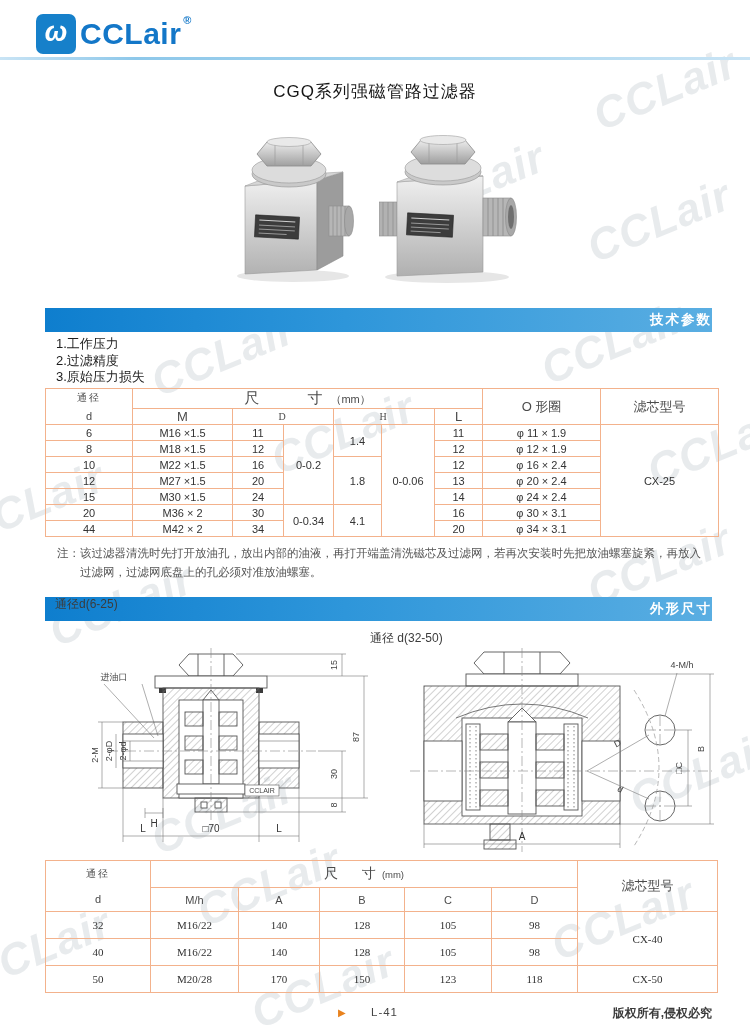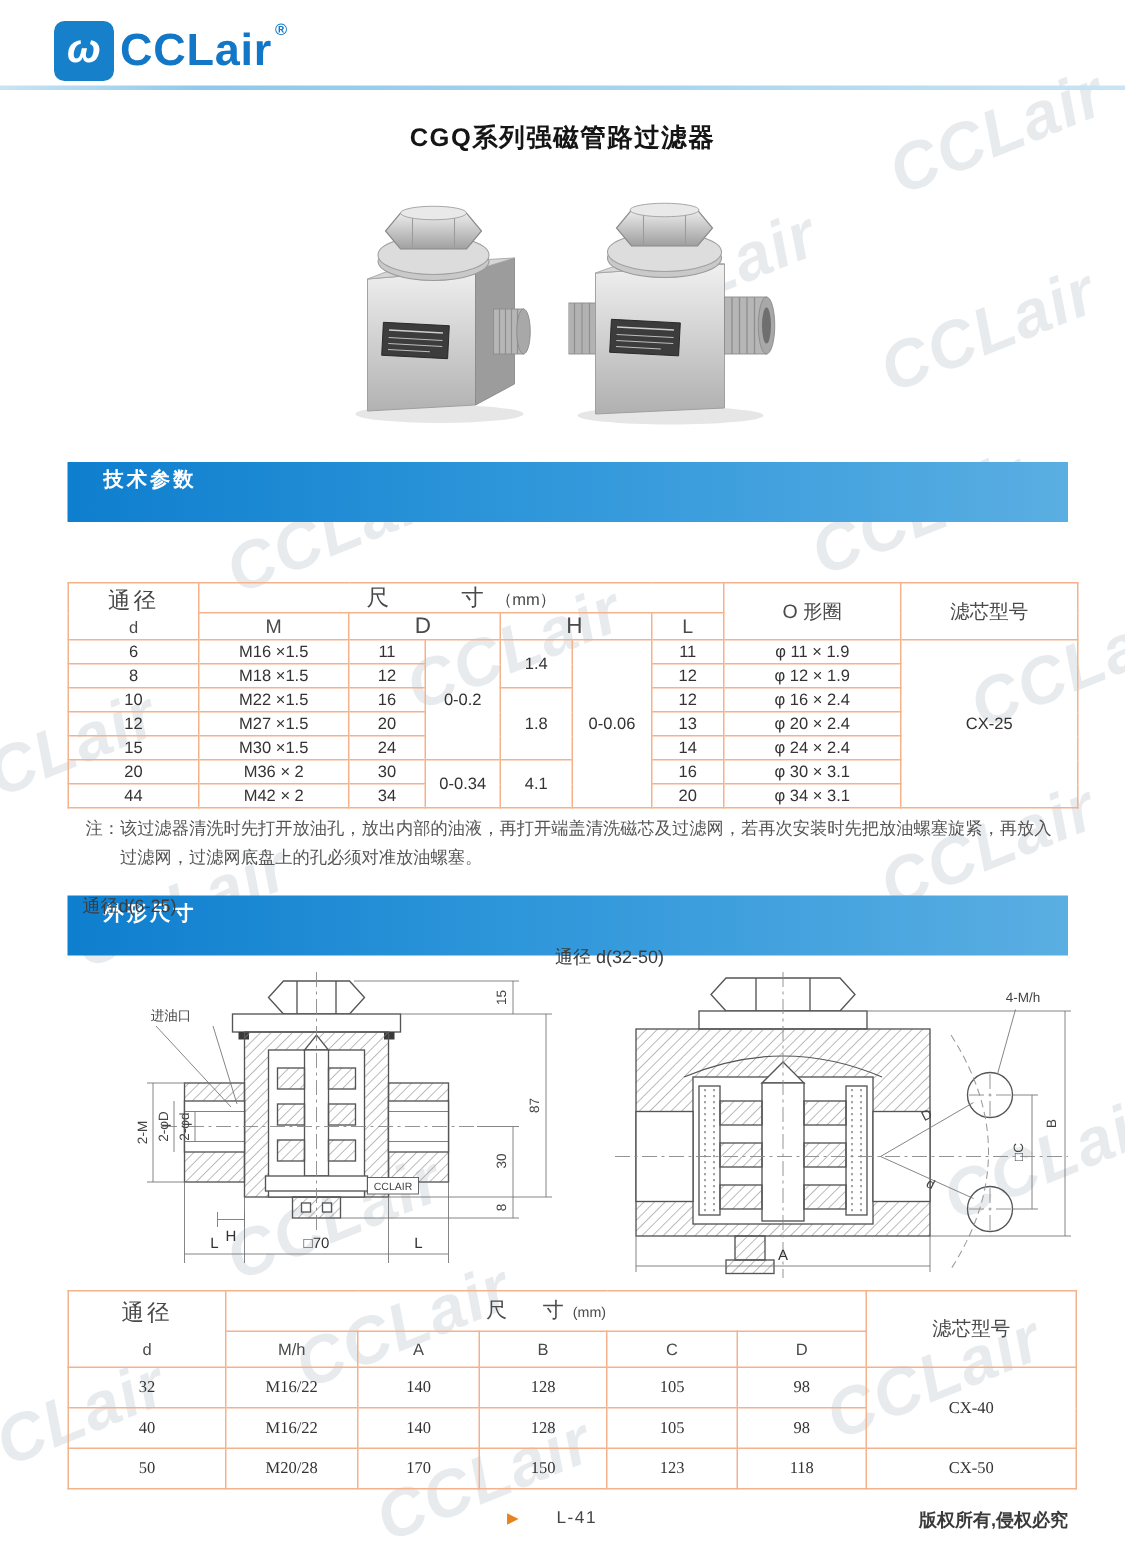--- a/index.html
+++ b/index.html
@@ -42,52 +42,52 @@
   .logo-glyph { color:#fff; font-size:27px; font-weight:bold; font-style:italic; line-height:1;
                 transform:translateY(-2px); }
   .logo-text { color:#1377c8; font-size:30px; font-weight:bold; line-height:40px; margin-left:4px; letter-spacing:0.5px; }
   .logo-reg { color:#1377c8; font-size:11px; font-weight:bold; margin-left:2px; margin-top:0px; }
   .tagline { color:#f5820a; font-size:15px; font-weight:bold; letter-spacing:1px; margin-top:14px; }
   .hdr-rule { position:absolute; top:57px; left:0; width:750px; height:3px;
               background:linear-gradient(90deg,#c9e4f5,#8ec8ea 18%,#a9d6ef 60%,#c9e4f5); }
 
   
   .title { position:absolute; top:80px; left:0; width:750px; text-align:center;
-           font-size:17px; font-weight:bold; color:#151515; letter-spacing:1px; }
+           font-size:17px; font-weight:normal; color:#151515; letter-spacing:1px; }
 
   
   .photos { position:absolute; top:128px; left:0; width:750px; height:165px;
             display:flex; justify-content:center; gap:16px; }
 
   
-  .bar { position:absolute; left:45px; width:667px; height:40px;
+  .bar { position:absolute; left:45px; width:667px; height:24px;
          background:linear-gradient(90deg,#0e7ece 0%,#2e96da 45%,#5aaee2 100%);
          color:#fff; font-size:13.5px; font-weight:bold; line-height:24px;
-         padding-left:24px; letter-spacing:2px; }
+         padding-left:24px; letter-spacing:2px;text-align:right; }
   .bar-tech { top:308px; }
   .bar-outline { top:597px; }
 
   
   .tech-list { position:absolute; top:336px; left:56px; list-style:none;
                font-size:13px; color:#1d1d1d; line-height:16.5px; }
 
   
   table { border-collapse:collapse; table-layout:fixed; background:transparent; }
   th, td { border:1px solid #f3b28c; text-align:center; vertical-align:middle;
            font-weight:normal; padding:0; overflow:hidden; }
   .t1 { position:absolute; top:388px; left:45px; width:673px; font-size:11px; color:#333; }
   .t1 thead tr:nth-child(1) th { height:20px; }
   .t1 thead tr:nth-child(2) th { height:16px; }
   .t1 tbody td { height:16px; }
   .t2 { position:absolute; top:860px; left:45px; width:672px; font-size:11px; color:#333; }
   .t2 thead tr:nth-child(1) th { height:27px; }
   .t2 thead tr:nth-child(2) th { height:24px; }
   .t2 tbody td { height:27px;font-family:Liberation Serif, serif; }
   .hcad { color:#4a4a4a; }
-  .h-big { font-size:15px; letter-spacing:2px; }
+  .h-big { font-size:10px; letter-spacing:2px;font-family:Liberation Serif, serif; }
   .h-mid { font-size:13px; }
   .h-sub { font-size:11px; }
   .stack { display:flex; flex-direction:column; justify-content:space-around; height:100%; }
   .sp2 { font-size:15px; letter-spacing:22px; margin-right:-14px; }
   .sp1 { font-size:14px; letter-spacing:10px; margin-right:-4px; }
   .unit { font-size:11px; letter-spacing:0; }
   .unit-sm { font-size:9.5px; letter-spacing:0; }
 
   
   .note { position:absolute; top:544px; left:57px; width:652px; display:flex;
@@ -220,20 +220,25 @@
           <rect x="28" y="86" width="46" height="22" fill="#3c3c3c" stroke="#222" stroke-width="0.6"></rect>
           <line x1="32" y1="91" x2="70" y2="91" stroke="#cfcfcf" stroke-width="1"></line>
           <line x1="32" y1="96" x2="70" y2="96" stroke="#bdbdbd" stroke-width="0.7"></line>
           <line x1="32" y1="100" x2="70" y2="100" stroke="#bdbdbd" stroke-width="0.7"></line>
           <line x1="32" y1="104" x2="62" y2="104" stroke="#bdbdbd" stroke-width="0.7"></line>
         </g>
       </svg>
     </div>
 
     <div class="bar bar-tech">技术参数</div>
+    <ul class="tech-list">
+      <li>1.工作压力</li>
+      <li>2.过滤精度</li>
+      <li>3.原始压力损失</li>
+    </ul>
 
     <table class="t1">
       <colgroup>
         <col style="width:87px">
           <col style="width:100px">
           <col style="width:51px">
         <col style="width:50px">
           <col style="width:48px">
           <col style="width:53px">
         <col style="width:48px">

